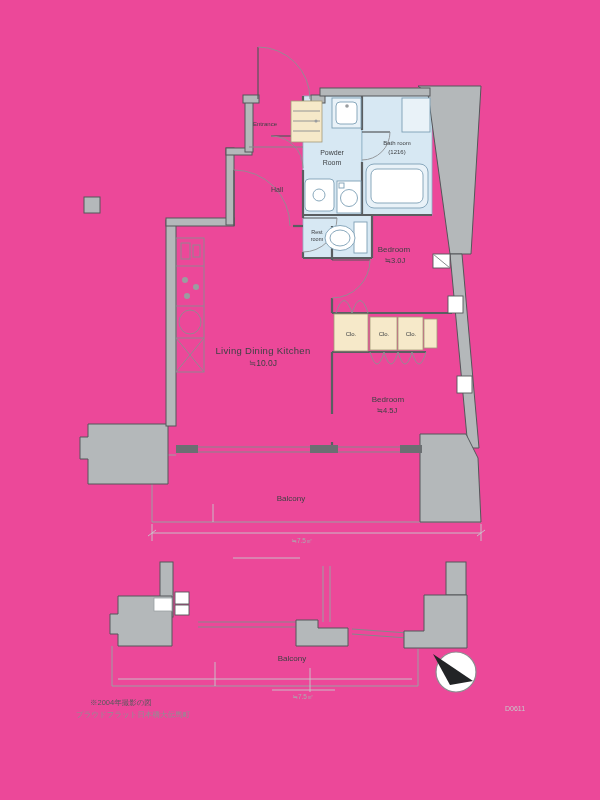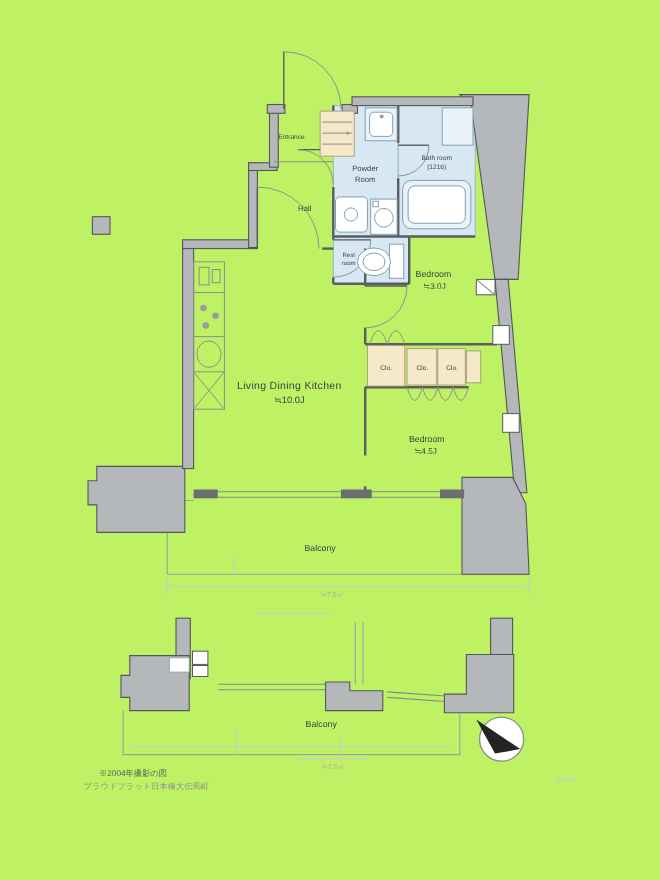--- a/index.html
+++ b/index.html
@@ -1,16 +1,16 @@
 <!DOCTYPE html>
 <html><head>
 <meta charset="utf-8">
 <style>
   html,body{margin:0;padding:0;background:#ffffff;}
-  .canvas{position:relative;width:600px;height:800px;background:#bef264;overflow:hidden;
+  .canvas{position:relative;width:600px;height:800px;background:#ec4899;overflow:hidden;
           font-family:"Liberation Sans",sans-serif;}
   svg{display:block;}
   
   .wall{fill:#b4b8ba;stroke:#54575a;stroke-width:1;}
   .pline{stroke:#5a5e61;stroke-width:2.2;fill:none;}
   .pfill{fill:#6b6f72;stroke:none;}
   .thin{stroke:#85888b;stroke-width:1;fill:none;}
   .bal{stroke:#9aa0a3;stroke-width:1;fill:none;}
   .xlight{stroke:#c7cacc;stroke-width:0.9;fill:none;}
   .wet{fill:#d7e8f3;stroke:#8fb2c6;stroke-width:0.8;}

